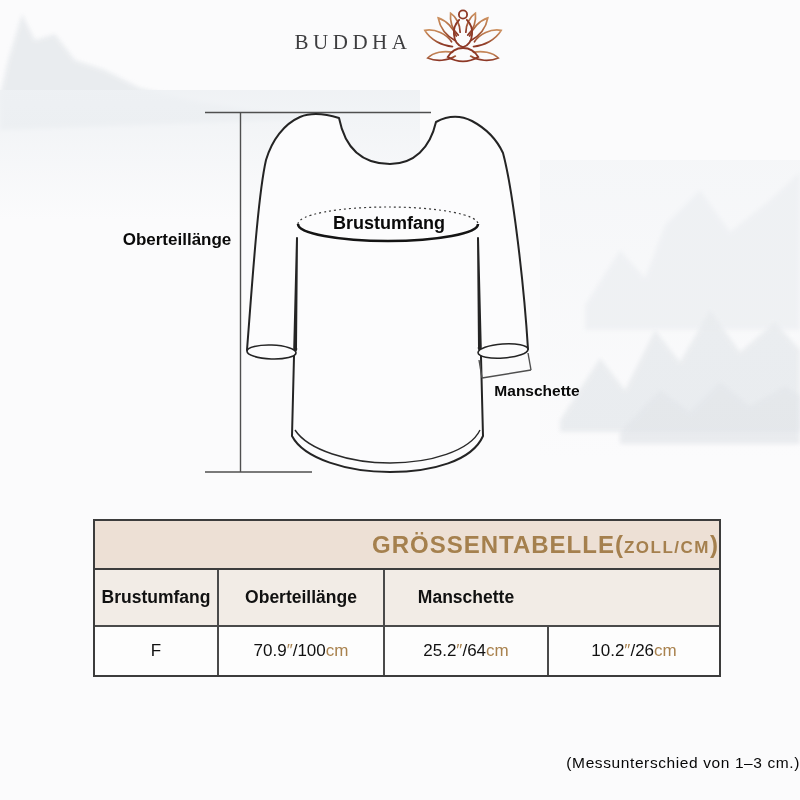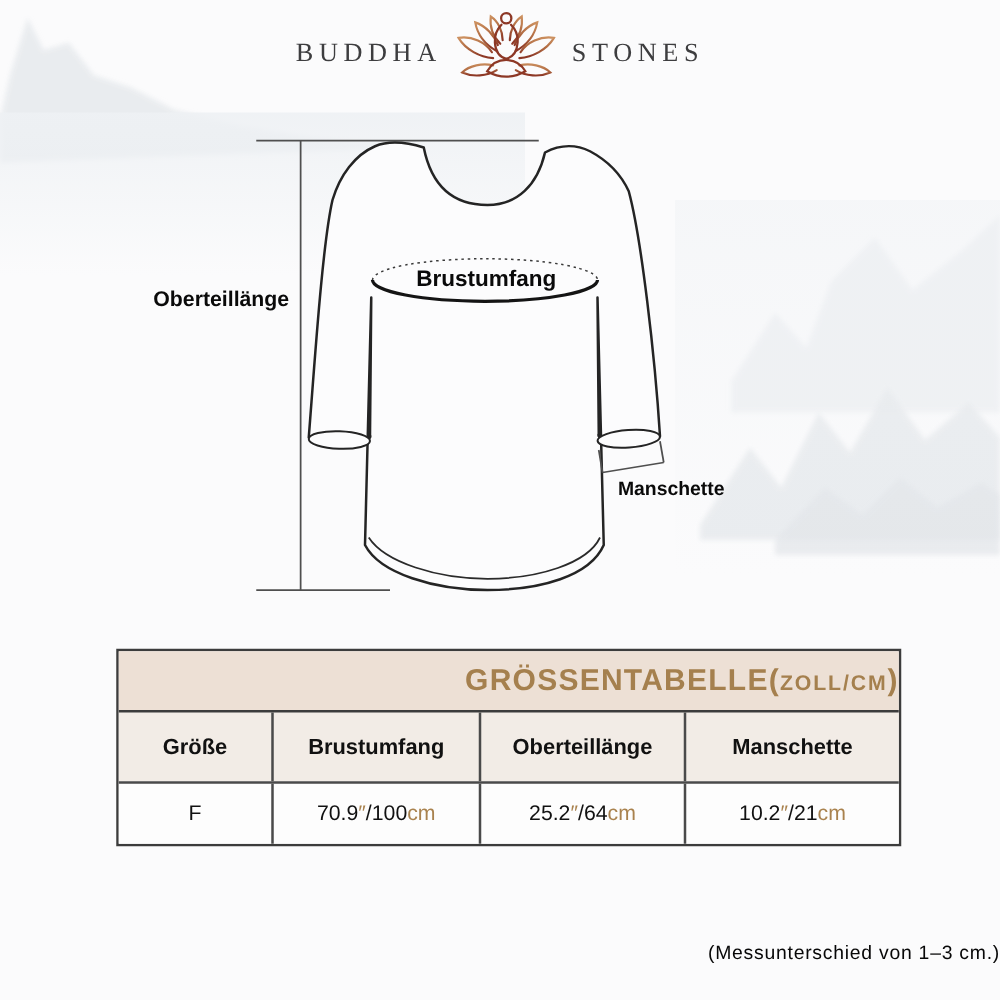--- a/index.html
+++ b/index.html
@@ -77,21 +77,20 @@
           <path d="M36,52 C28,57 16,58 7,54 C13,48 24,46 33,48"></path>
         </g>
       </g>
       <g stroke="#8D3826" stroke-width="1.9" fill="none" stroke-linecap="round">
         <circle cx="44" cy="8.5" r="4.3"></circle>
         <path d="M40,14 C36,18 34,23 34.5,29 C35,36 38,41 44,42.5"></path>
         <path d="M48,14 C52,18 54,23 53.5,29 C53,36 50,41 44,42.5"></path>
         <path d="M28,53 C32,46 38,43.5 44,43.5 C50,43.5 56,46 60,53 C54,56.5 49,57.5 44,57.5 C39,57.5 34,56.5 28,53 Z"></path>
       </g>
     </svg>
-    <span class="word">STONES</span>
   </div>
 
   <svg class="diagram-svg" width="800" height="800" viewBox="0 0 800 800">
 
     <g stroke="#4f4f4f" stroke-width="1.4" fill="none">
       <path d="M205,112.5 H431"></path>
       <path d="M240.5,112.5 V472"></path>
       <path d="M205,472 H312"></path>
     </g>
 
@@ -130,28 +129,27 @@
     </g>
 
     <text class="diagram-label" x="177" y="245" text-anchor="middle" font-size="17">Oberteillänge</text>
     <text class="diagram-label" x="389" y="229" text-anchor="middle" font-size="18">Brustumfang</text>
     <text class="diagram-label" x="537" y="396" text-anchor="middle" font-size="15.5">Manschette</text>
   </svg>
 
   <div class="size-table">
     <div class="tbl-title"><span>GRÖSSENTABELLE(</span><span class="unit">ZOLL/CM</span><span>)</span></div>
     <div class="tbl-head">
-      <div class="cell">Größe</div>
       <div class="cell">Brustumfang</div>
       <div class="cell">Oberteillänge</div>
       <div class="cell">Manschette</div>
     </div>
     <div class="tbl-row">
       <div class="cell">F</div>
       <div class="cell"><span>70.9</span><span class="gold">″</span><span>/</span><span>100</span><span class="gold">cm</span></div>
       <div class="cell"><span>25.2</span><span class="gold">″</span><span>/</span><span>64</span><span class="gold">cm</span></div>
-      <div class="cell"><span>10.2</span><span class="gold">″</span><span>/</span><span>21</span><span class="gold">cm</span></div>
+      <div class="cell"><span>10.2</span><span class="gold">″</span><span>/</span><span>26</span><span class="gold">cm</span></div>
     </div>
   </div>
 
   <div class="footnote">(Messunterschied von 1–3 cm.)</div>
 
 </div>
 
 </body></html>

